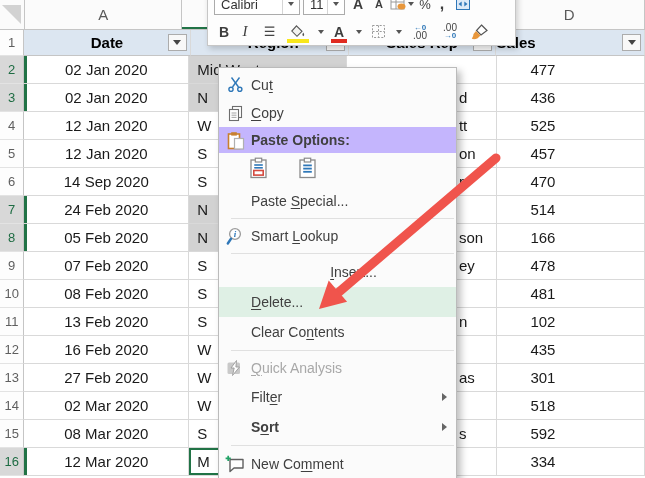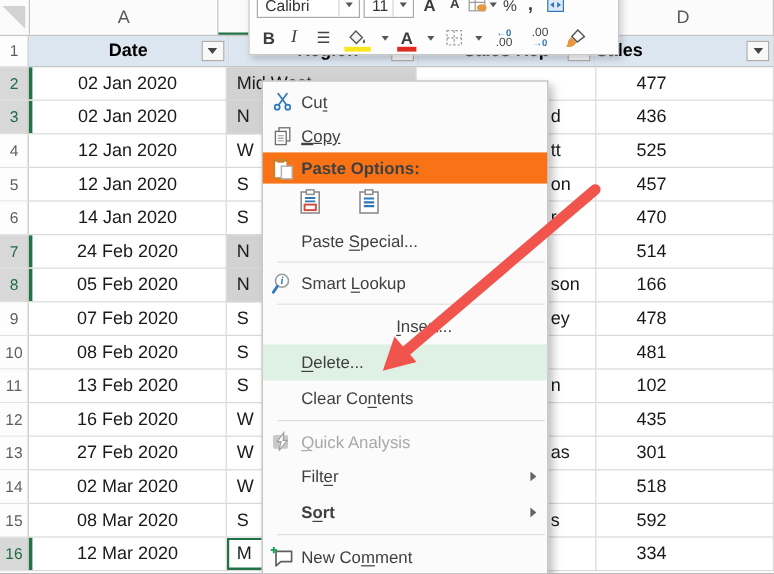--- a/index.html
+++ b/index.html
@@ -55,21 +55,21 @@
   .colorbar{position:absolute;left:1px;right:1px;bottom:-1px;height:4px}
   .stack{display:flex;flex-direction:column;align-items:center;justify-content:center;font-size:8px;line-height:8px;color:#444}
   .stack .blue{color:#2E77B8;font-weight:bold}
   .mini-caret{width:0;height:0;border-left:3px solid transparent;border-right:3px solid transparent;border-top:4px solid #555;margin-left:2px}
 
   
   .menu{position:absolute;left:218px;top:67px;width:239px;background:#FBFBFB;border:1px solid #BBBBBB;box-shadow:4px 4px 7px rgba(0,0,0,.25);z-index:30;padding-top:3px;padding-bottom:6px}
   .mi{display:flex;align-items:center;font-size:14px;color:var(--menu-txt);cursor:default;position:relative}
   .mi .ic{width:32px;display:flex;align-items:center;justify-content:center;flex:0 0 32px}
   .mi .lbl{flex:1}
-  .mi.caption{font-weight:bold;background:#f97316}
+  .mi.caption{font-weight:bold;background:#c4b5fd}
   .mi.hi{background:var(--menu-hi)}
   .mi.disabled{color:#A8A8A8}
   .mi .sub{position:absolute;right:9px;width:0;height:0;border-top:4px solid transparent;border-bottom:4px solid transparent;border-left:5px solid #666}
   .msep{height:1px;background:#E0E0E0;margin:3px 2px 3px 12px}
   .paste-row{display:flex;align-items:center;gap:22px;padding-left:26px}
   .pbtn{width:27px;height:27px;display:flex;align-items:center;justify-content:center;border:1px solid transparent}
   u{text-underline-offset:2px}
 
   .arrow-svg{position:absolute;left:0;top:0;z-index:50;pointer-events:none}
 </style>
@@ -120,21 +120,21 @@
       </div>
       <div class="grow">
         <div class="gut">5</div>
         <div class="cell cA">12 Jan 2020</div>
         <div class="cell cB">S</div>
         <div class="cell cC">on</div>
         <div class="cell cD">457</div>
       </div>
       <div class="grow">
         <div class="gut">6</div>
-        <div class="cell cA">14 Jan 2020</div>
+        <div class="cell cA">14 Sep 2020</div>
         <div class="cell cB">S</div>
         <div class="cell cC">r</div>
         <div class="cell cD">470</div>
       </div>
       <div class="grow">
         <div class="gut sel">7</div>
         <div class="cell cA selrow">24 Feb 2020</div>
         <div class="cell cB selcell">N</div>
         <div class="cell cC"></div>
         <div class="cell cD">514</div>
@@ -300,21 +300,21 @@
             <g fill="none" stroke="#2E77B8" stroke-width="1.4">
               <line x1="4.5" y1="0.5" x2="11.5" y2="10"></line>
               <line x1="12.5" y1="0.5" x2="5.5" y2="10"></line>
               <circle cx="4" cy="12.3" r="2.1"></circle>
               <circle cx="12.8" cy="12.3" r="2.1"></circle>
             </g>
           </svg>
         </span>
         <span class="lbl">Cu<u>t</u></span>
       </div>
-      <div class="mi" style="height: 28px; text-decoration: underline;">
+      <div class="mi" style="height: 28px;">
         <span class="ic">
           <svg width="17" height="17" viewBox="0 0 17 17">
             <g stroke-width="1.1">
               <rect x="5.5" y="1.5" width="9" height="11" fill="#fff" stroke="#6d6d6d"></rect>
               <rect x="2.5" y="4.5" width="9" height="11" fill="#fff" stroke="#6d6d6d"></rect>
               <line x1="4.5" y1="8" x2="9.5" y2="8" stroke="#ababab"></line>
               <line x1="4.5" y1="10.2" x2="9.5" y2="10.2" stroke="#ababab"></line>
               <line x1="4.5" y1="12.4" x2="9.5" y2="12.4" stroke="#ababab"></line>
             </g>
           </svg>

